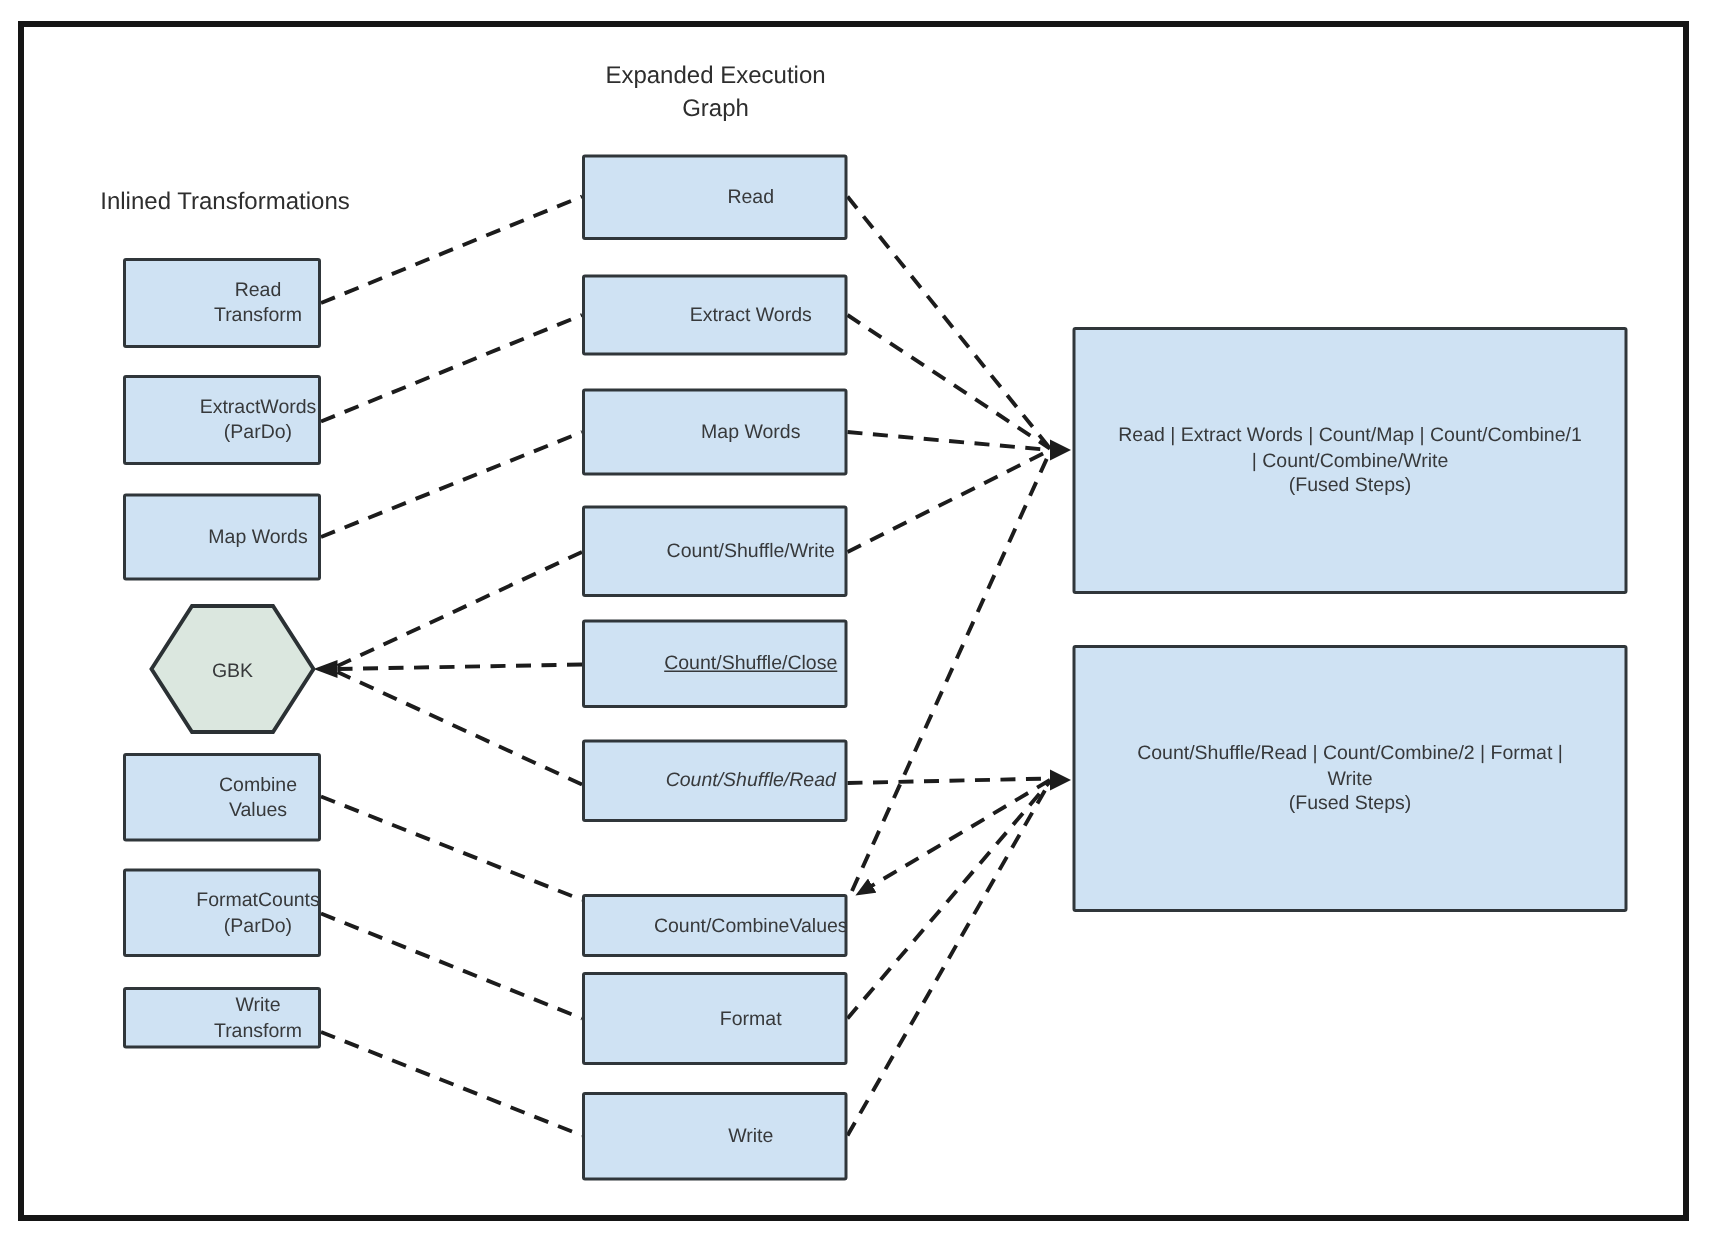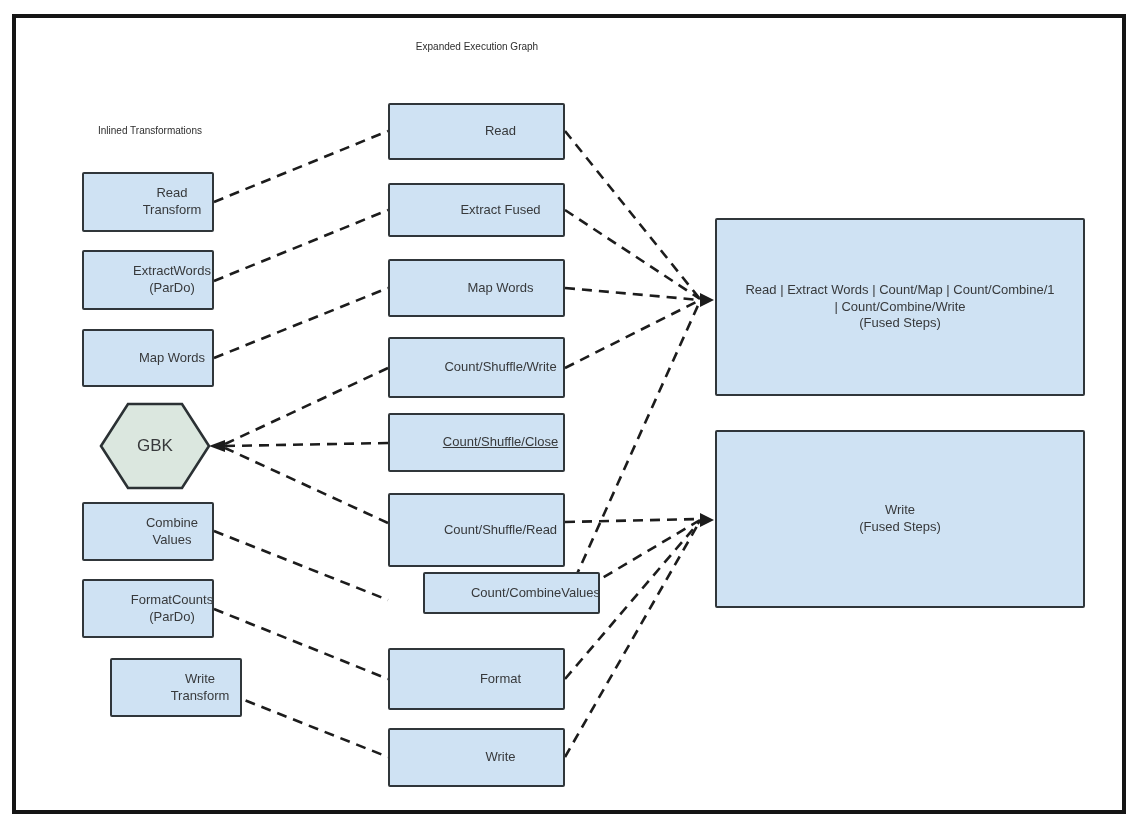--- a/index.html
+++ b/index.html
@@ -17,21 +17,21 @@
     left: 12px; top: 14px;
     width: 1114px; height: 800px;
     border: 4px solid #151515;
     box-sizing: border-box;
   }
   .wires { position: absolute; left: 0; top: 0; width: 1141px; height: 831px; }
   .wires line { stroke: #1c1c1c; stroke-width: 2.6; stroke-dasharray: 10 7; }
   .wires polygon, .wires marker path { fill: #1c1c1c; }
   .title {
     position: absolute;
-    font-size: 10px;
+    font-size: 16px;
     line-height: 1.35;
     text-align: center;
     color: #2e2e2e;
   }
   .node {
     position: absolute;
     background: #cfe2f3;
     border: 2.5px solid #30363a;
     border-radius: 2px;
     box-sizing: border-box;
@@ -46,21 +46,21 @@
     padding-left: 48px;
   }
   .fused {
     padding: 8px 22px;
   }
   .hexwrap { position: absolute; left: 98px; top: 402px; width: 114px; height: 88px; }
   .hexlabel {
     position: absolute;
     left: 98px; top: 402px; width: 114px; height: 88px;
     display: flex; align-items: center; justify-content: center;
-    font-size: 17px; color: #37393b;
+    font-size: 13px; color: #37393b;
   }
 </style>
 </head>
 <body>
 
 <div class="stage">
 
   <div class="frame"></div>
 
   <svg class="wires" viewBox="0 0 1141 831">
@@ -116,55 +116,56 @@
   </svg>
   <div class="hexlabel">GBK</div>
 
   <div class="node" style="left:82px; top:502px; width:132px; height:59px;">
     <div>Combine Values</div>
   </div>
   <div class="node" style="left:82px; top:579px; width:132px; height:59px;">
     <div>FormatCounts</div>
     <div>(ParDo)</div>
   </div>
-  <div class="node" style="left:82px; top:658px; width:132px; height:59px;margin-left:28px;">
+  <div class="node" style="left:82px; top:658px; width:132px; height:41px;">
     <div>Write Transform</div>
   </div>
 
   <div class="node" style="left:388px; top:103px; width:177px; height:57px;">
     <div>Read</div>
   </div>
   <div class="node" style="left:388px; top:183px; width:177px; height:54px;">
-    <div>Extract Fused</div>
+    <div>Extract Words</div>
   </div>
   <div class="node" style="left:388px; top:259px; width:177px; height:58px;">
     <div>Map Words</div>
   </div>
   <div class="node" style="left:388px; top:337px; width:177px; height:61px;">
     <div>Count/Shuffle/Write</div>
   </div>
   <div class="node" style="left:388px; top:413px; width:177px; height:59px;text-decoration:underline;">
     <div>Count/Shuffle/Close</div>
   </div>
-  <div class="node" style="left:388px; top:493px; width:177px; height:74px;">
+  <div class="node" style="left:388px; top:493px; width:177px; height:55px;font-style:italic;">
     <div>Count/Shuffle/Read</div>
   </div>
-  <div class="node" style="left:388px; top:572px; width:177px; height:42px;margin-left:35px;">
+  <div class="node" style="left:388px; top:596px; width:177px; height:42px;">
     <div>Count/CombineValues</div>
   </div>
   <div class="node" style="left:388px; top:648px; width:177px; height:62px;">
     <div>Format</div>
   </div>
   <div class="node" style="left:388px; top:728px; width:177px; height:59px;">
     <div>Write</div>
   </div>
 
   <div class="node fused" style="left:715px; top:218px; width:370px; height:178px;">
     <div>Read | Extract Words | Count/Map | Count/Combine/1</div>
     <div>| Count/Combine/Write</div>
     <div>(Fused Steps)</div>
   </div>
   <div class="node fused" style="left:715px; top:430px; width:370px; height:178px;">
+    <div>Count/Shuffle/Read | Count/Combine/2 | Format |</div>
     <div>Write</div>
     <div>(Fused Steps)</div>
   </div>
 
 </div>
 
 </body></html>

